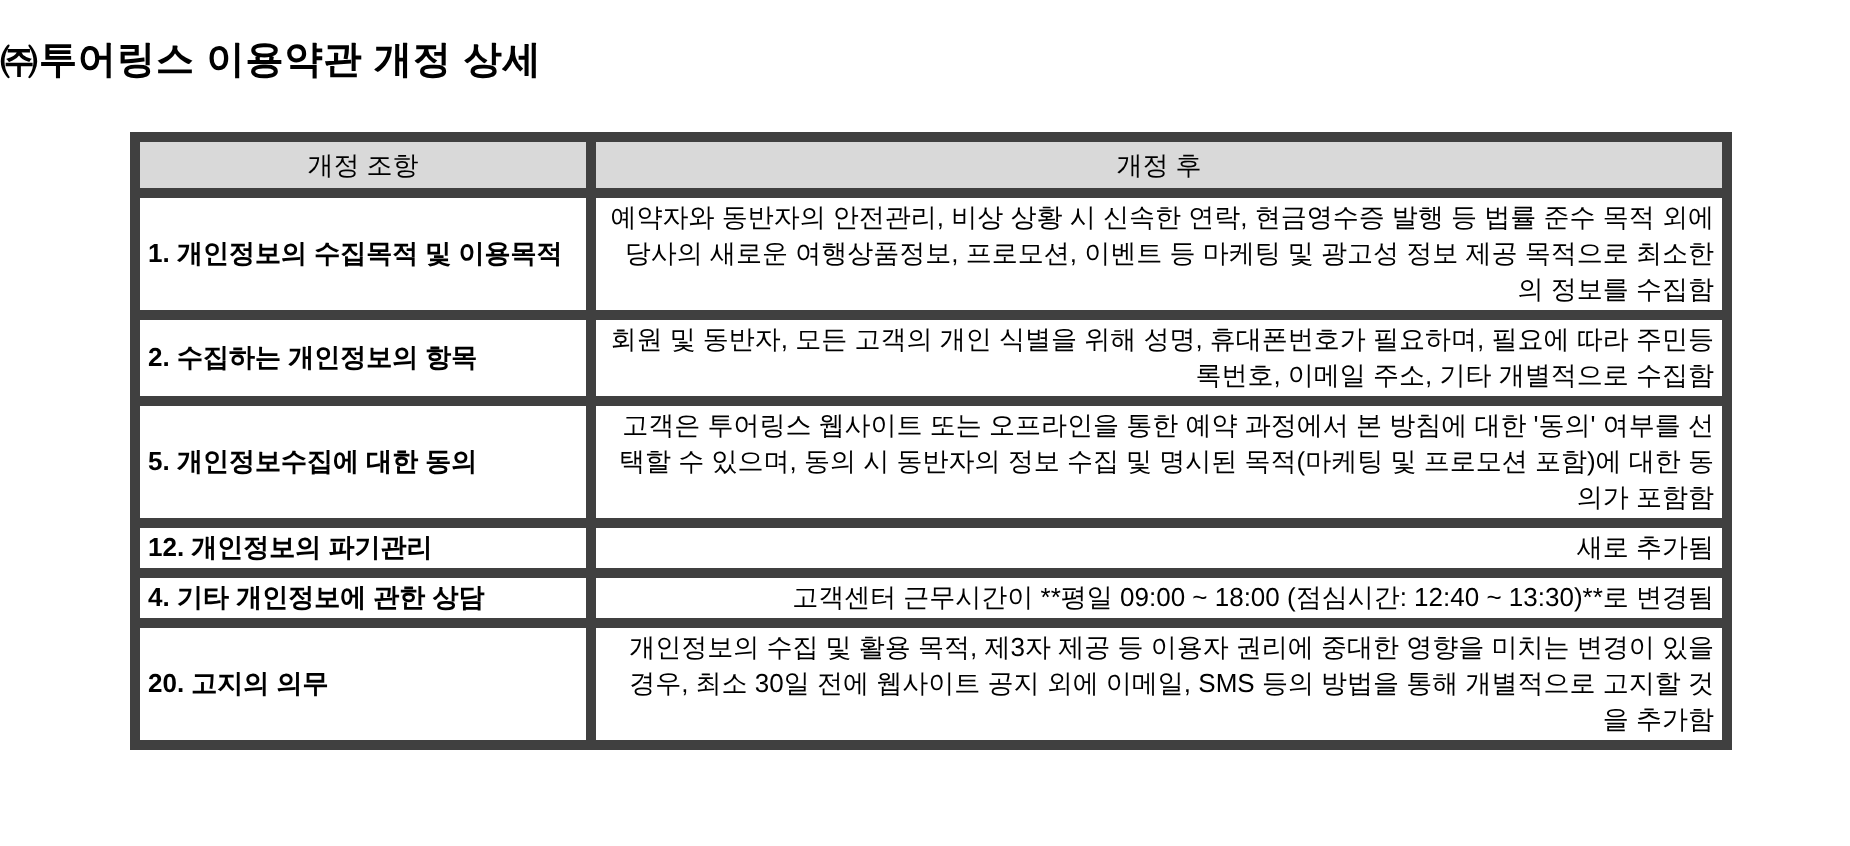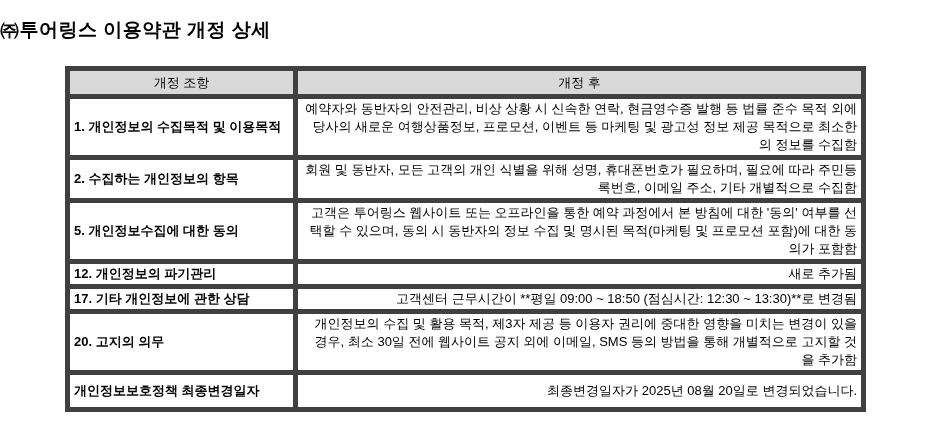--- a/index.html
+++ b/index.html
@@ -99,29 +99,25 @@
         <td class="clause-cell">5. 개인정보수집에 대한 동의</td>
         <td class="after-cell">고객은 투어링스 웹사이트 또는 오프라인을 통한 예약 과정에서 본 방침에 대한 '동의' 여부를 선택할 수 있으며, 동의 시 동반자의 정보 수집 및 명시된 목적(마케팅 및 프로모션 포함)에 대한 동의가 포함함</td>
       </tr>
 
       <tr class="h-r4">
         <td class="clause-cell">12. 개인정보의 파기관리</td>
         <td class="after-cell">새로 추가됨</td>
       </tr>
 
       <tr class="h-r5">
-        <td class="clause-cell">17. 기타 개인정보에 관한 상담</td>
-        <td class="after-cell">고객센터 근무시간이 **평일 09:00 ~ 18:50 (점심시간: 12:30 ~ 13:30)**로 변경됨</td>
+        <td class="clause-cell">4. 기타 개인정보에 관한 상담</td>
+        <td class="after-cell">고객센터 근무시간이 **평일 09:00 ~ 18:00 (점심시간: 12:40 ~ 13:30)**로 변경됨</td>
       </tr>
 
       <tr class="h-r6">
         <td class="clause-cell">20. 고지의 의무</td>
         <td class="after-cell">개인정보의 수집 및 활용 목적, 제3자 제공 등 이용자 권리에 중대한 영향을 미치는 변경이 있을 경우, 최소 30일 전에 웹사이트 공지 외에 이메일, SMS 등의 방법을 통해 개별적으로 고지할 것을 추가함</td>
       </tr>
 
-      <tr class="h-r7">
-        <td class="clause-cell">개인정보보호정책 최종변경일자</td>
-        <td class="after-cell">최종변경일자가 2025년 08월 20일로 변경되었습니다.</td>
-      </tr>
     </tbody>
   </table>
 
 </div>
 
 </body></html>

